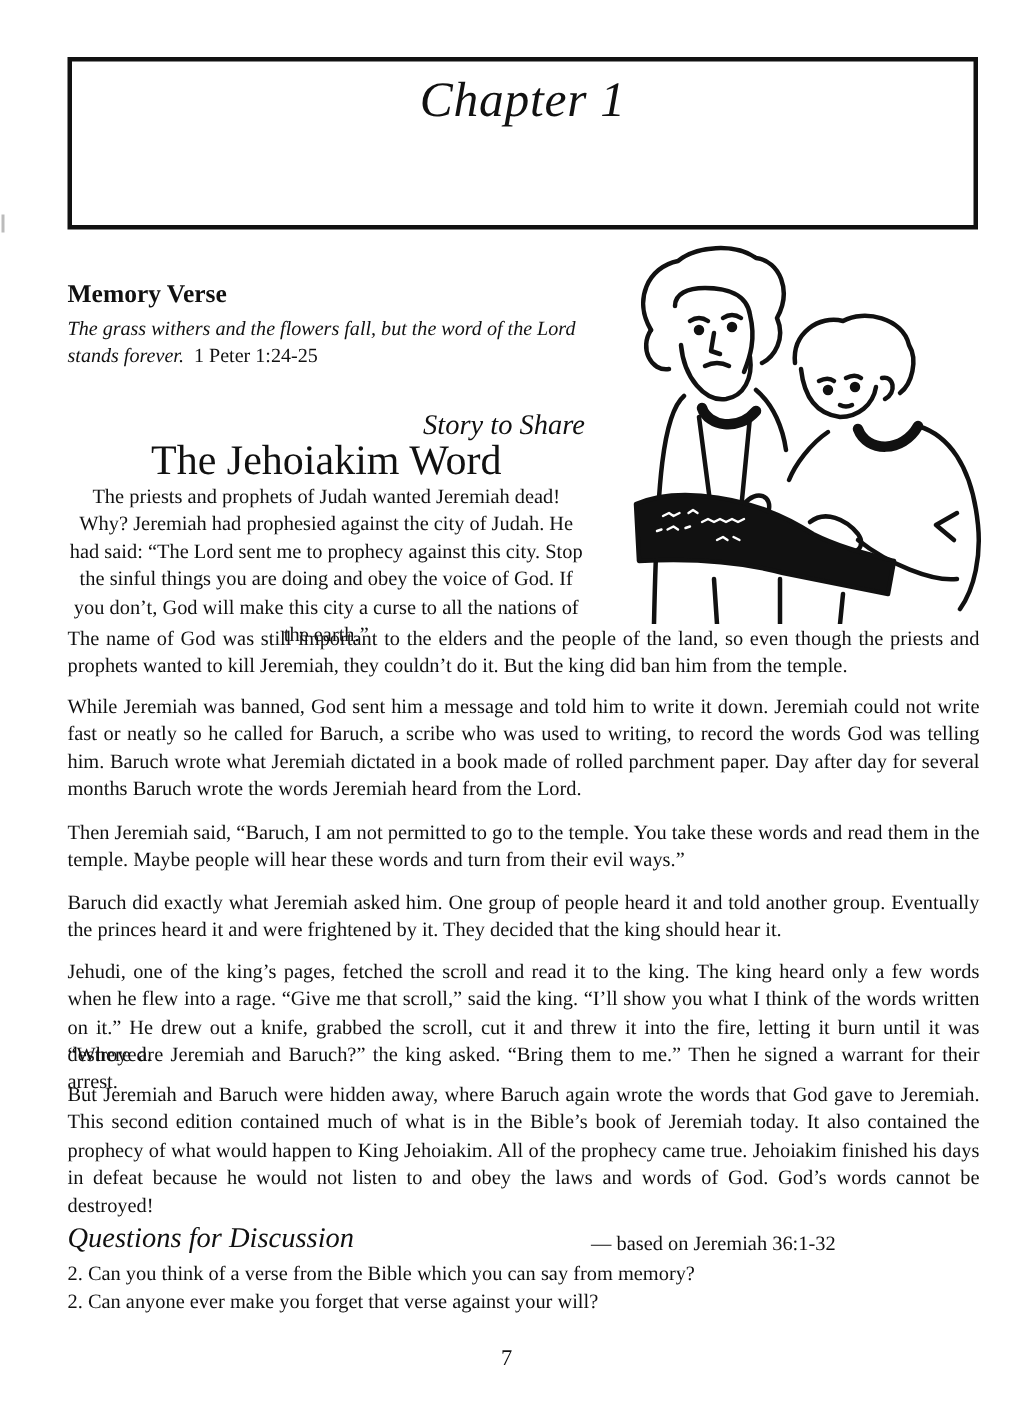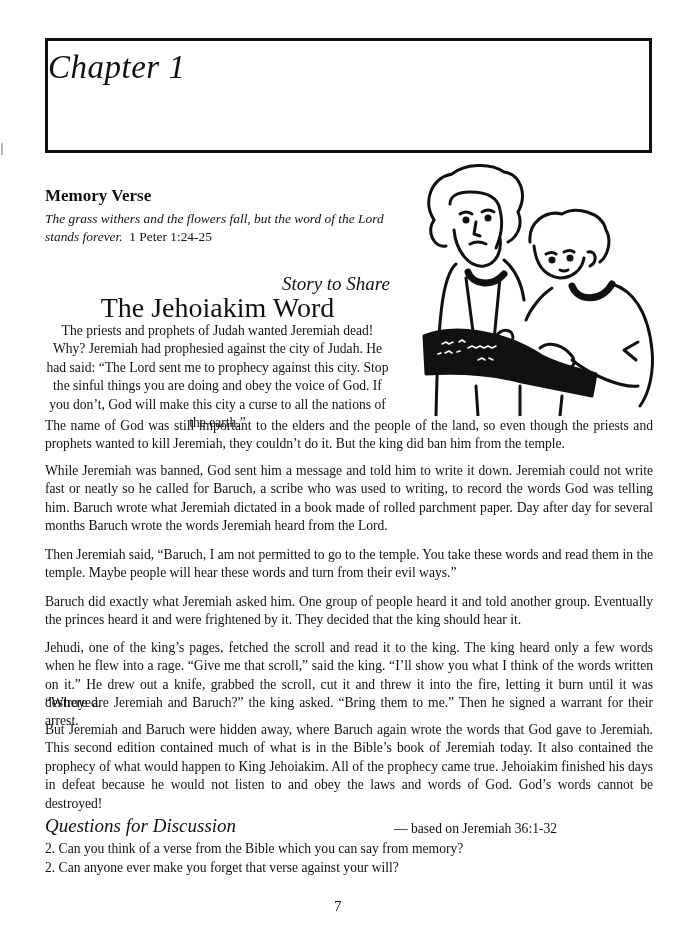--- a/index.html
+++ b/index.html
@@ -6,21 +6,21 @@
   body {
     width: 682px; height: 935px; background: #ffffff; color: #111111;
     position: relative; overflow: hidden;
     font-family: "Liberation Serif", "DejaVu Serif", serif;
   }
   .title-box {
     position: absolute; left: 45px; top: 38px; width: 601px; height: 109px;
     border: 3px solid #111; box-sizing: content-box;
   }
   .chapter-label {
-    position: absolute; left: 0; right: 0; top: 8px; text-align: left;
+    position: absolute; left: 0; right: 0; top: 8px; text-align: center;
     font-style: italic; font-size: 33px; letter-spacing: 0.5px;
   }
   .chapter-title {
     position: absolute; left: 0; right: 0; top: 52px; text-align: center;
     font-family: "DejaVu Serif", serif; font-weight: bold; font-size: 38px;
     letter-spacing: -0.3px;
   }
   .scan-mark { position: absolute; left: 1px; top: 143px; width: 2px; height: 12px; background: #bbb; }
 
   .memory-heading { position: absolute; left: 45px; top: 186px; font-size: 17px; font-weight: bold; }

